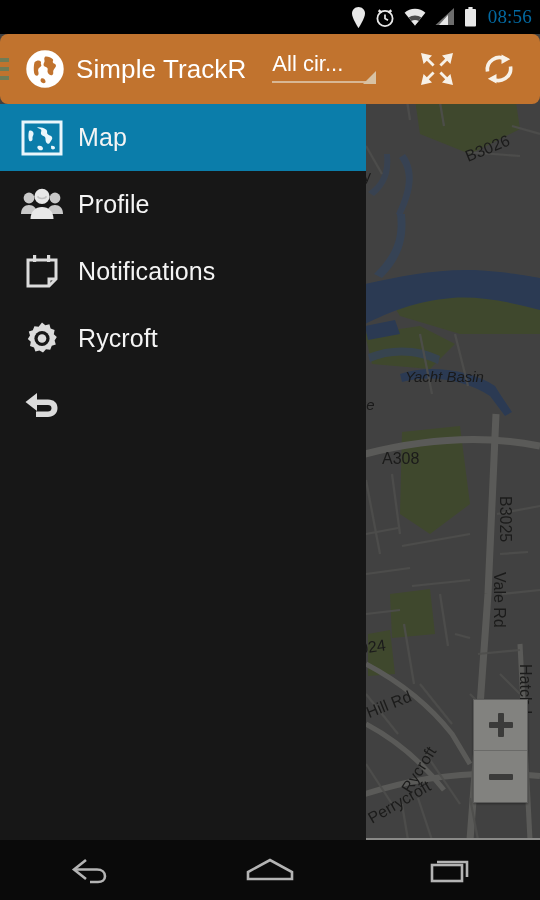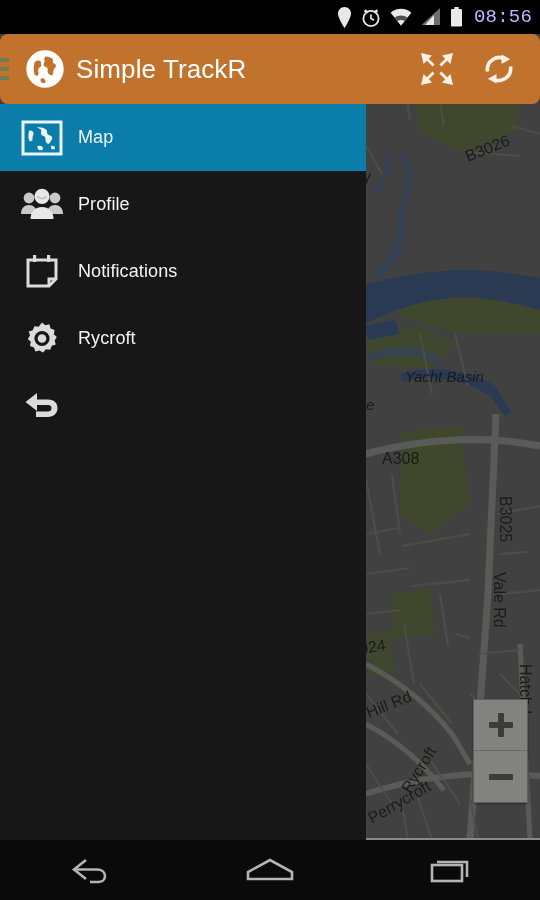--- a/index.html
+++ b/index.html
@@ -20,22 +20,22 @@
   #status-bar {
     position: absolute; top: 0; left: 0;
     width: 540px; height: 34px;
     background: #000;
     display: flex; align-items: center; justify-content: flex-end;
     padding-right: 8px;
   }
   #status-bar .sb-icons { display: flex; align-items: center; gap: 9px; }
   #status-bar .sicon { display: block; }
   #status-clock {
-    color: #c4b5fd; font-size: 19px; letter-spacing: .2px;
-    margin-left: 11px; font-family: Liberation Mono, monospace;
+    color: #0369a1; font-size: 19px; letter-spacing: .2px;
+    margin-left: 11px; font-family: Liberation Serif, serif;
   }
 
   
   #map {
     position: absolute; top: 34px; left: 0;
     width: 540px; height: 806px;
     background: #717170;
     overflow: hidden;
   }
   #map svg { display: block; }
@@ -131,21 +131,21 @@
   .drawer-item {
     height: 67px; display: flex; align-items: center;
     padding-left: 16px;
   }
   .drawer-item.selected { background: #0b7daa; }
   .drawer-item .di-icon {
     width: 52px; height: 44px; flex: 0 0 auto;
     display: flex; align-items: center; justify-content: center;
   }
   .drawer-item .di-label {
-    color: #f4f4f4; font-size: 18px; margin-left: 10px;
+    color: #f4f4f4; font-size: 25px; margin-left: 10px;
     white-space: nowrap; letter-spacing: .1px;
   }
 
   
   #nav-bar {
     position: absolute; bottom: 0; left: 0;
     width: 540px; height: 60px;
     background: #0a0a0a;
     display: flex; align-items: center;
     z-index: 30;
@@ -321,20 +321,25 @@
                  C26.5 27.5 24 26 23 24 C22 22 23.5 20.5 22.5 19
                  C21.5 17.5 19 18 18.5 16 C18 14 20 13 19.5 11 C19.2 9.6 19 8.2 20 7 Z"></path>
         <path d="M16 30 C18 29 20 30.5 20.5 32.5 C21 34.5 19 35.5 17 34.5
                  C15.5 33.8 14.5 31.5 16 30 Z"></path>
       </g>
       <circle cx="20" cy="20" r="18.5" fill="none" stroke="#fff" stroke-width="2.4"></circle>
     </svg>
 
     <div id="app-title">Simple TrackR</div>
 
+    <div id="circle-spinner">
+      <span class="sp-label">All cir...</span>
+      <div class="sp-rule"></div>
+      <div class="sp-caret"></div>
+    </div>
 
     <div id="ab-actions">
 
       <div class="ab-btn">
         <svg width="36" height="36" viewBox="0 0 36 36">
           <g fill="#f7f1e8">
             <path d="M2 2 L13 4.6 L9.8 7.8 L15.6 13.6 L13.6 15.6 L7.8 9.8 L4.6 13 Z"></path>
             <path d="M34 2 L31.4 13 L28.2 9.8 L22.4 15.6 L20.4 13.6 L26.2 7.8 L23 4.6 Z"></path>
             <path d="M2 34 L4.6 23 L7.8 26.2 L13.6 20.4 L15.6 22.4 L9.8 28.2 L13 31.4 Z"></path>
             <path d="M34 34 L23 31.4 L26.2 28.2 L20.4 22.4 L22.4 20.4 L28.2 26.2 L31.4 23 Z"></path>

